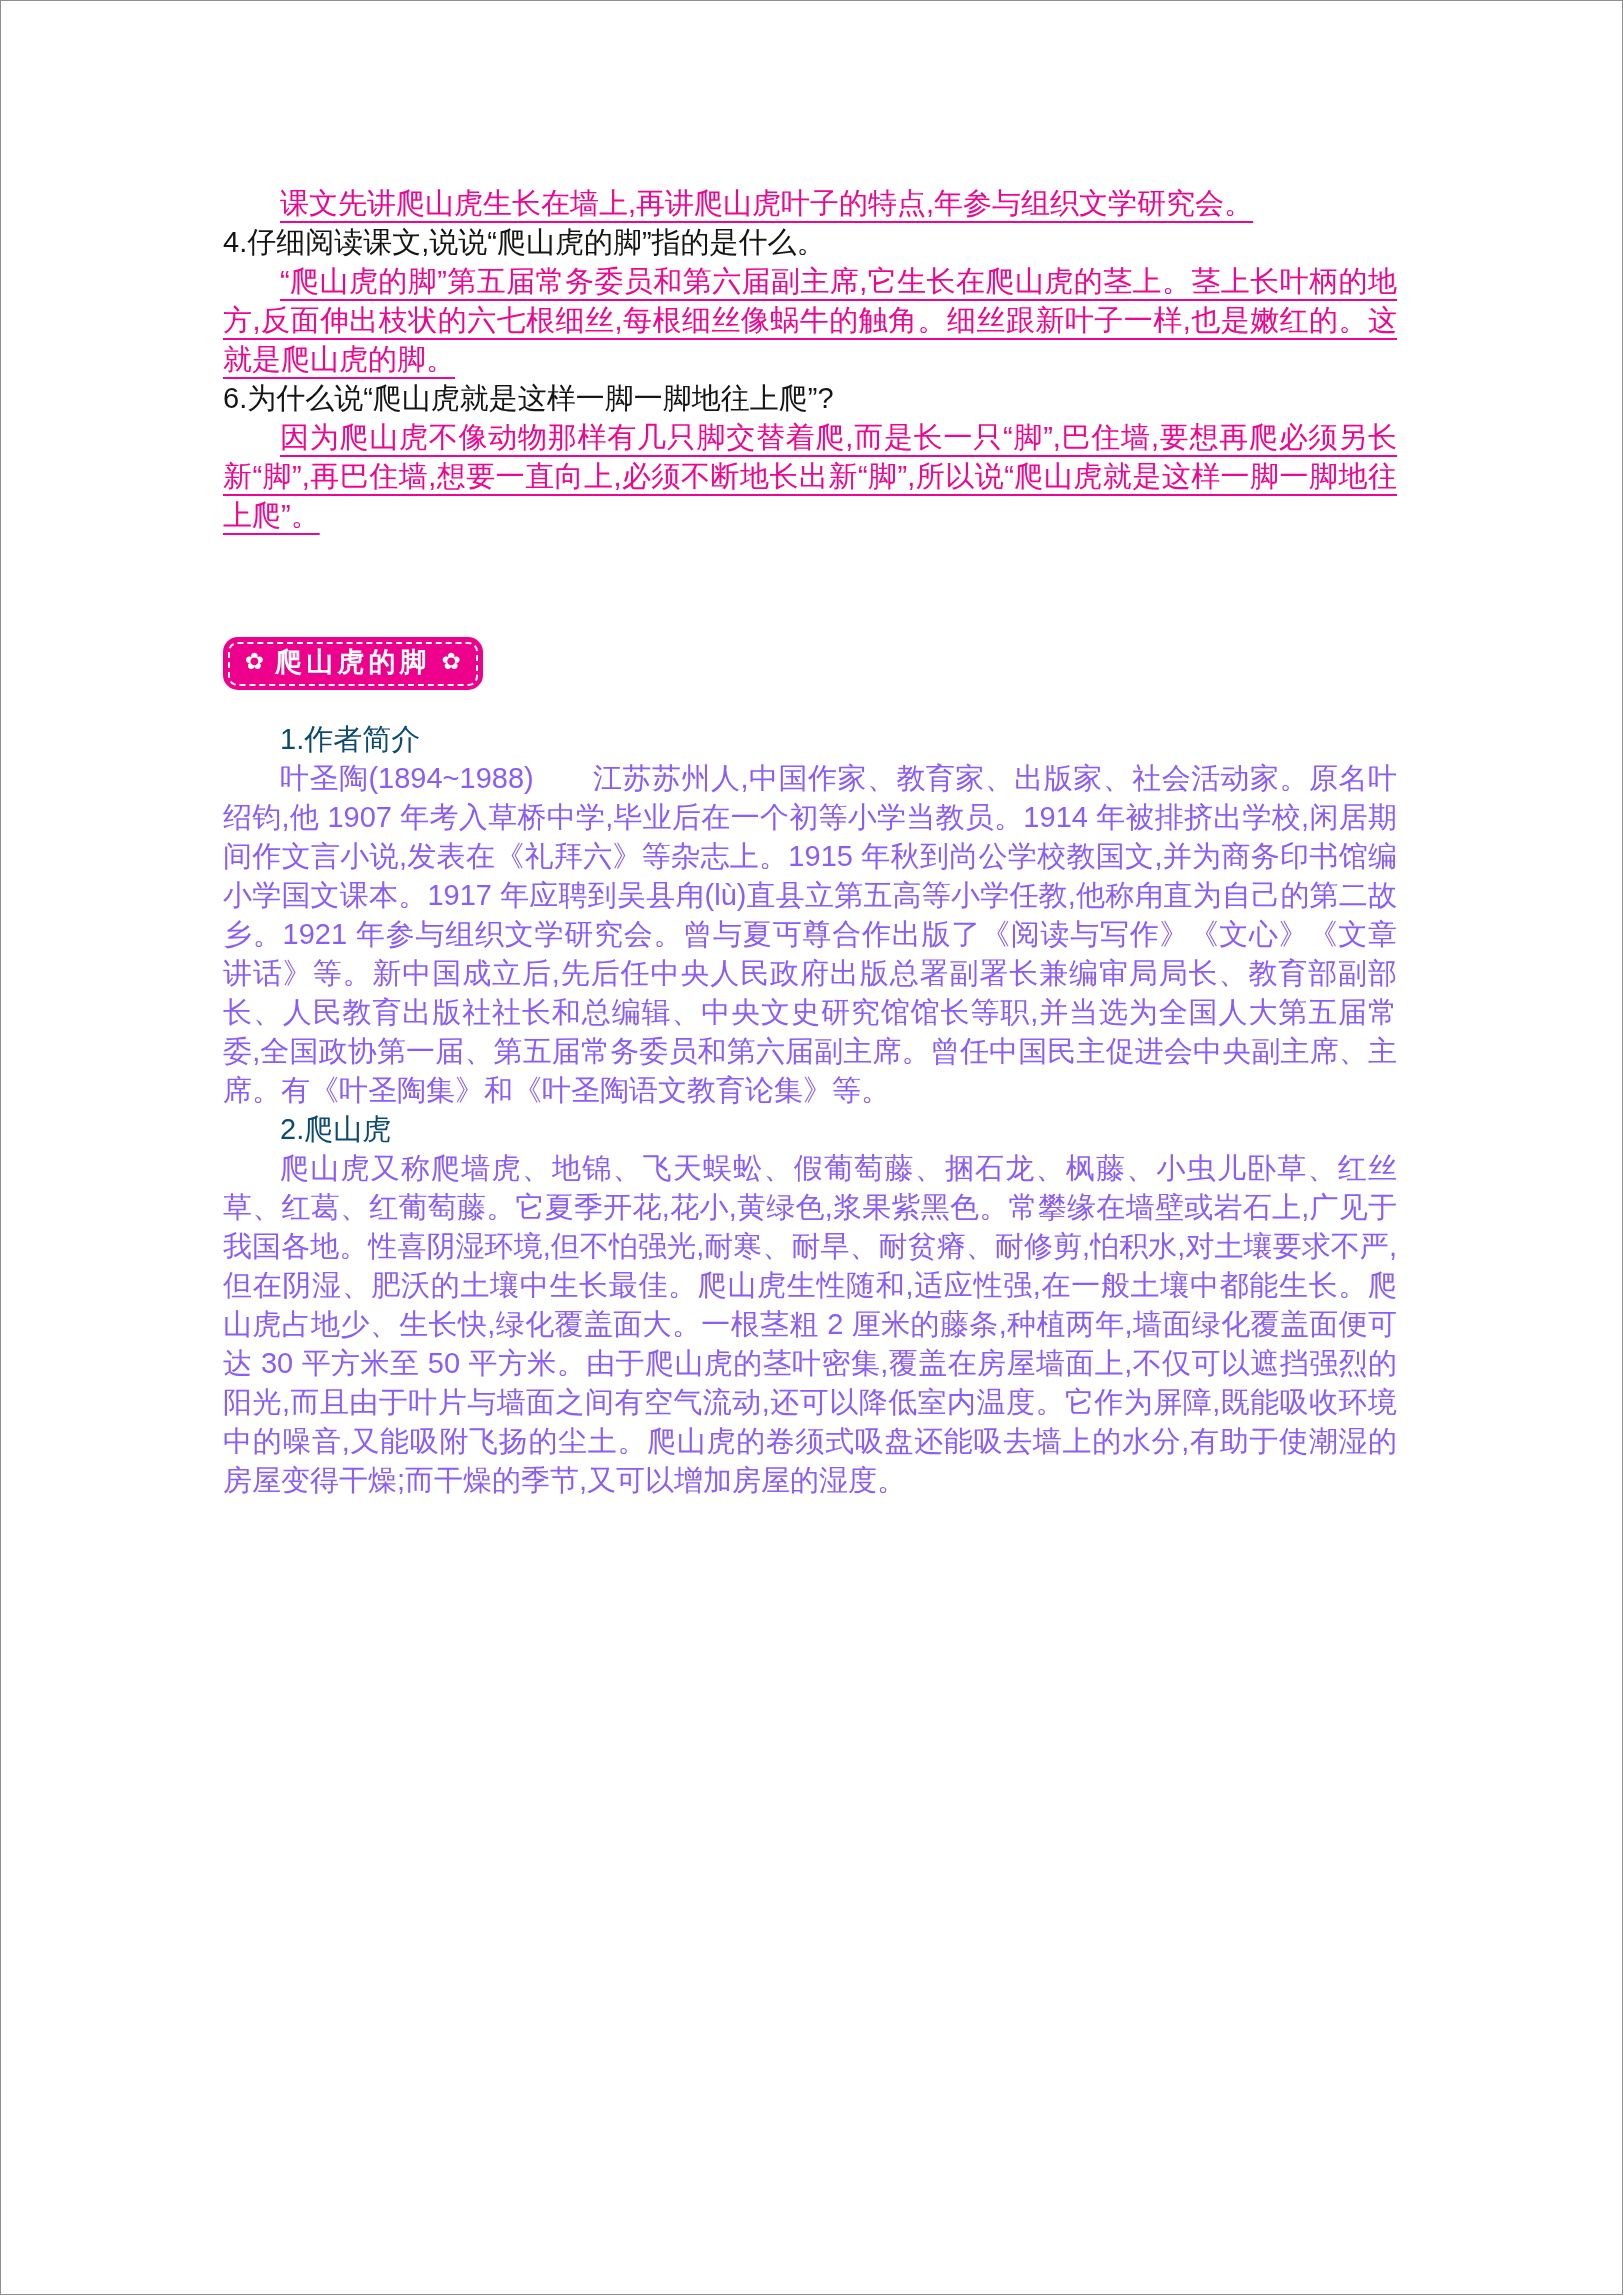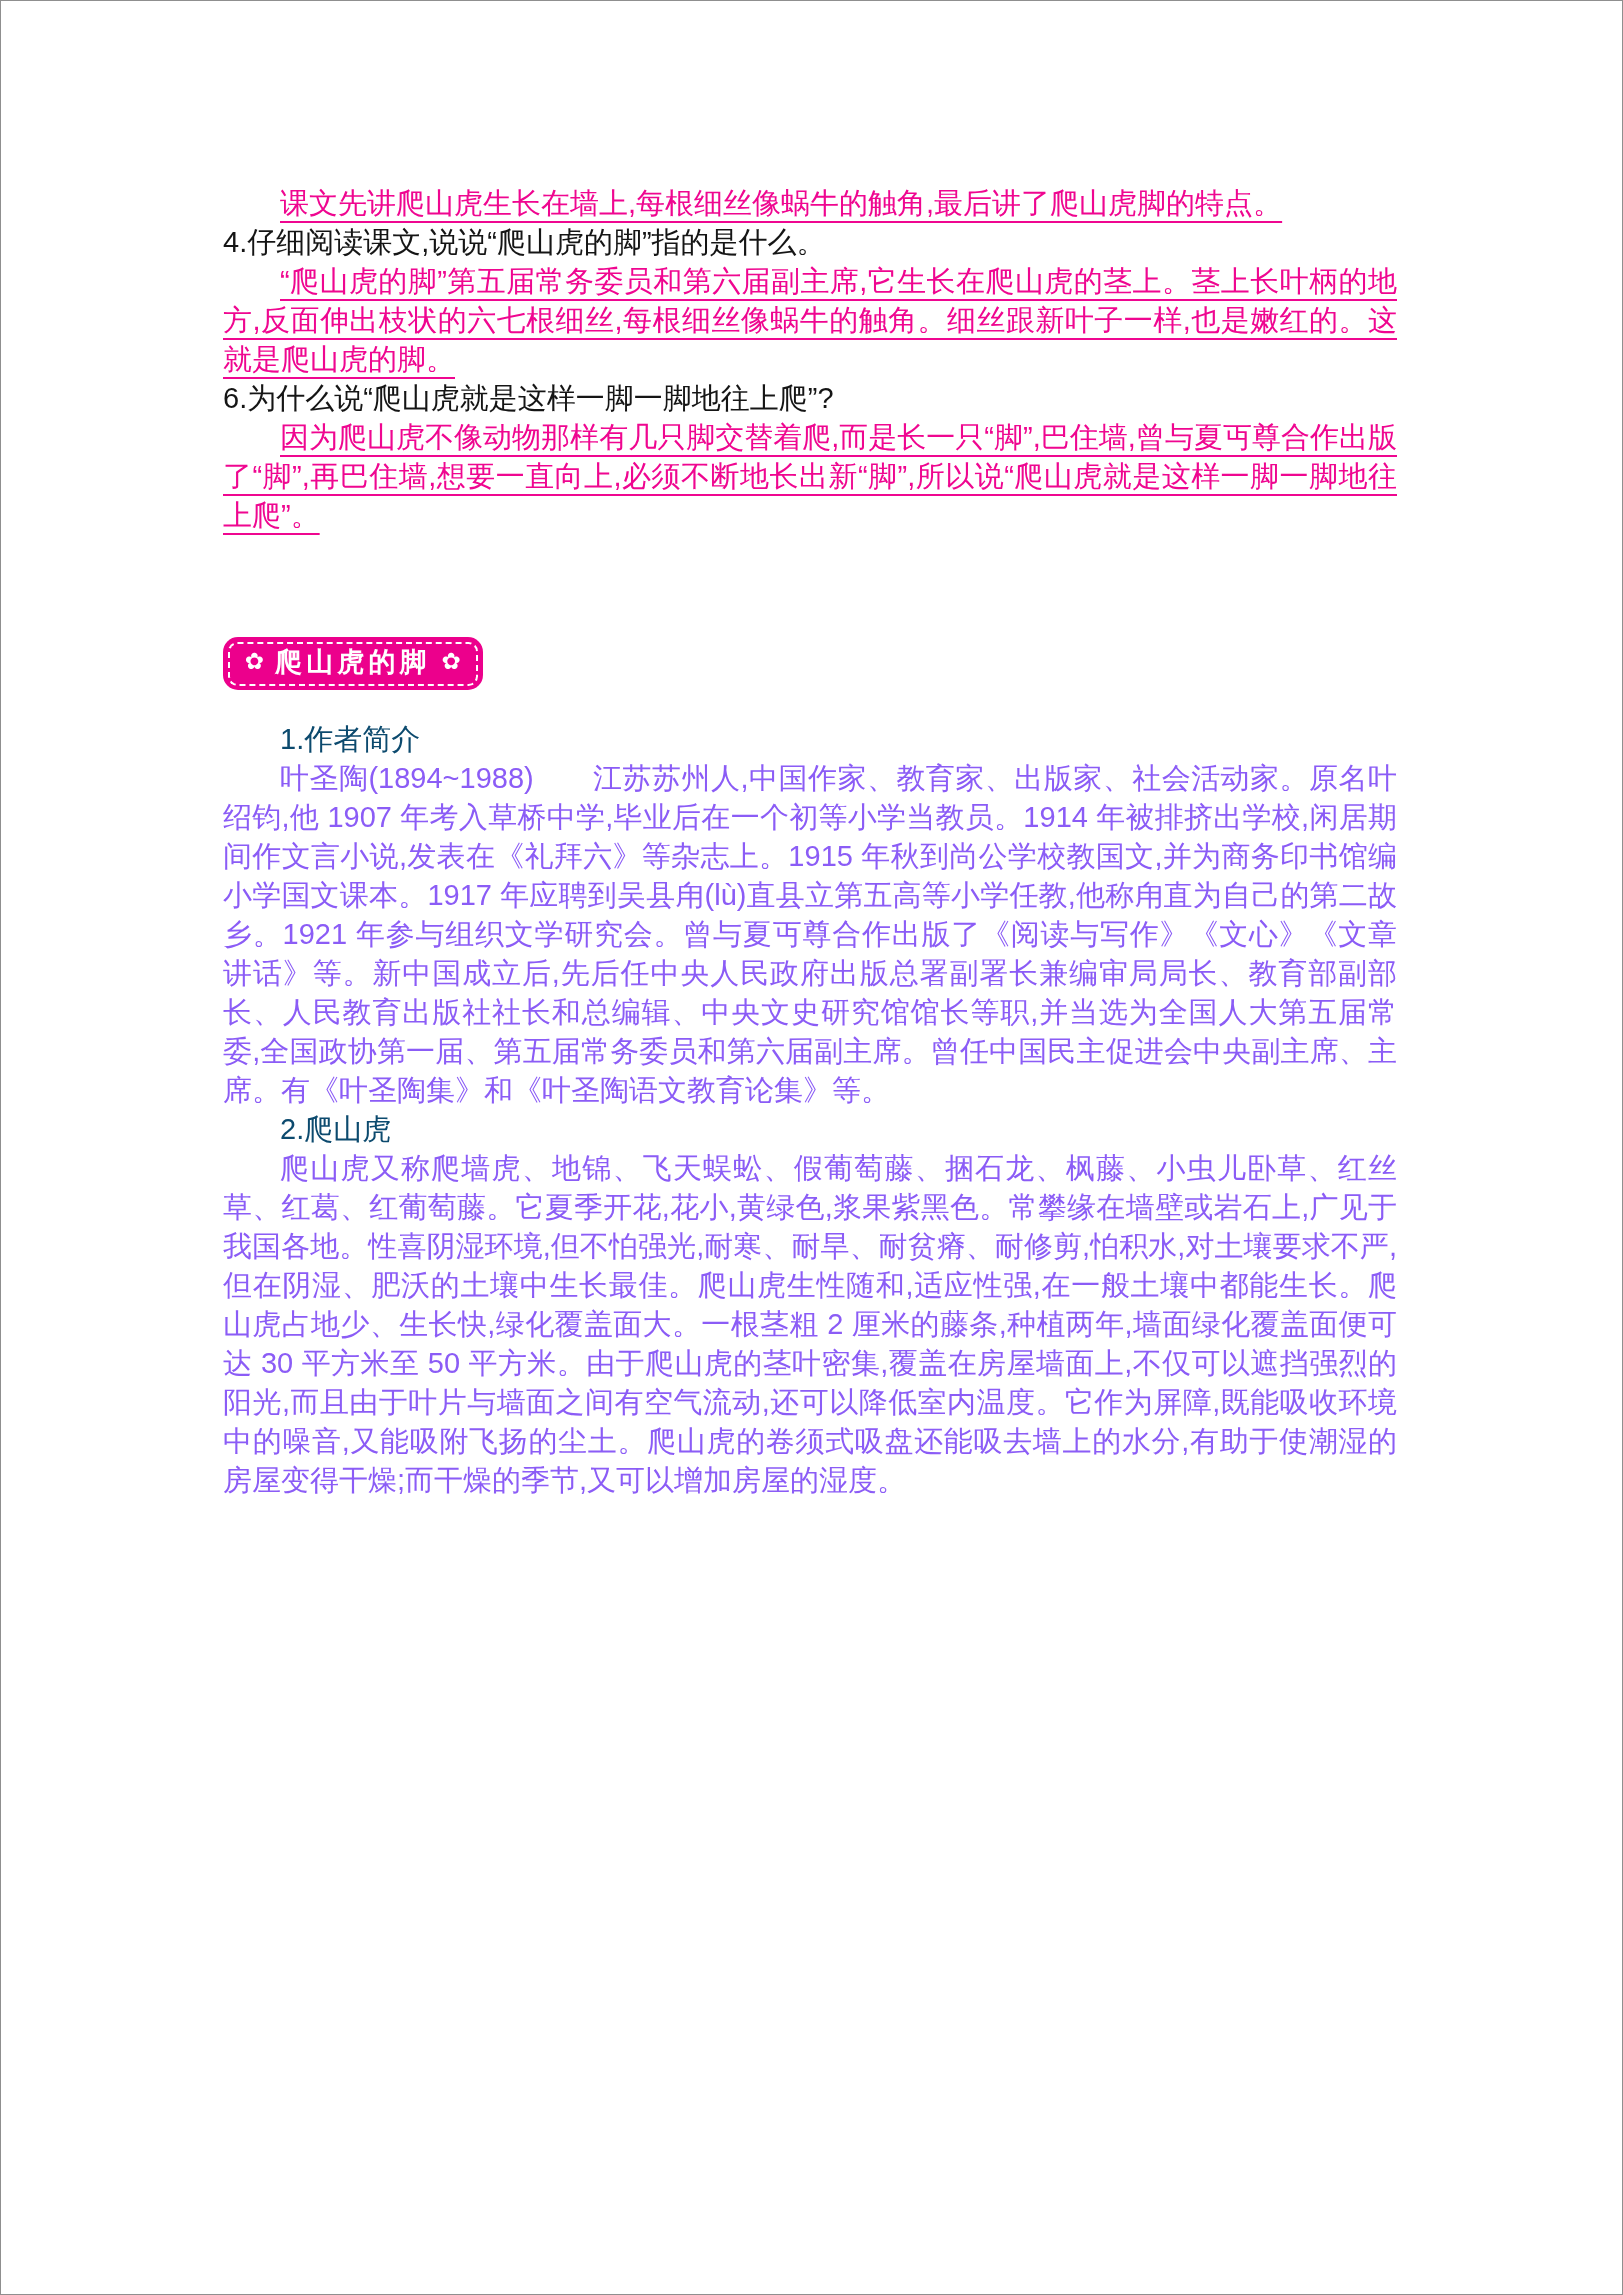--- a/index.html
+++ b/index.html
@@ -59,29 +59,29 @@
     letter-spacing: 0;
     font-weight: normal;
   }
 </style>
 </head>
 <body>
 
 <div class="page">
   <div class="content">
 
-    <p class="answer indent">课文先讲爬山虎生长在墙上,每根细丝像蜗牛的触角,最后讲了爬山虎脚的特点。</p>
+    <p class="answer indent">课文先讲爬山虎生长在墙上,再讲爬山虎叶子的特点,年参与组织文学研究会。</p>
 
     <p class="question">4.仔细阅读课文,说说“爬山虎的脚”指的是什么。</p>
 
     <p class="answer indent">“爬山虎的脚”第五届常务委员和第六届副主席,它生长在爬山虎的茎上。茎上长叶柄的地方,反面伸出枝状的六七根细丝,每根细丝像蜗牛的触角。细丝跟新叶子一样,也是嫩红的。这就是爬山虎的脚。</p>
 
     <p class="question">6.为什么说“爬山虎就是这样一脚一脚地往上爬”?</p>
 
-    <p class="answer indent">因为爬山虎不像动物那样有几只脚交替着爬,而是长一只“脚”,巴住墙,曾与夏丏尊合作出版了“脚”,再巴住墙,想要一直向上,必须不断地长出新“脚”,所以说“爬山虎就是这样一脚一脚地往上爬”。</p>
+    <p class="answer indent">因为爬山虎不像动物那样有几只脚交替着爬,而是长一只“脚”,巴住墙,要想再爬必须另长新“脚”,再巴住墙,想要一直向上,必须不断地长出新“脚”,所以说“爬山虎就是这样一脚一脚地往上爬”。</p>
 
     <div class="badge-row">
       <div class="badge">
         <div class="badge-inner">
           <span class="star">✿</span>
           <span>爬山虎的脚</span>
           <span class="star">✿</span>
         </div>
       </div>
     </div>

